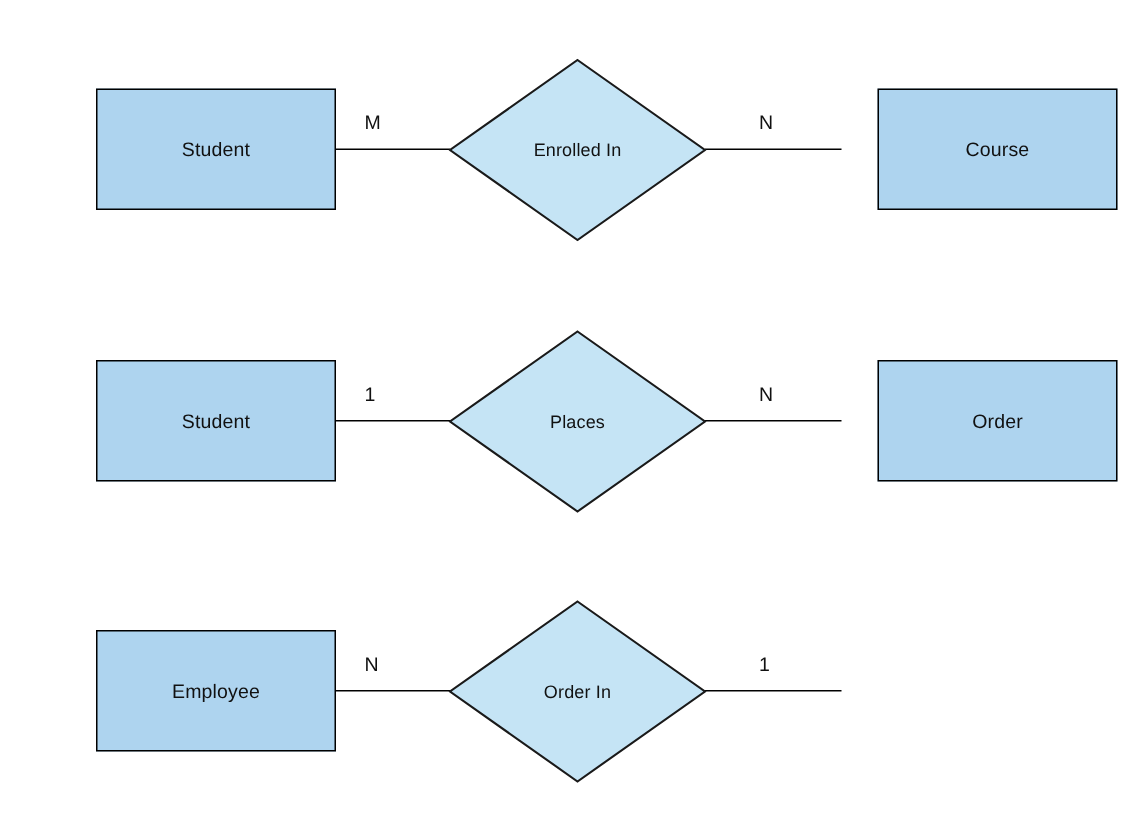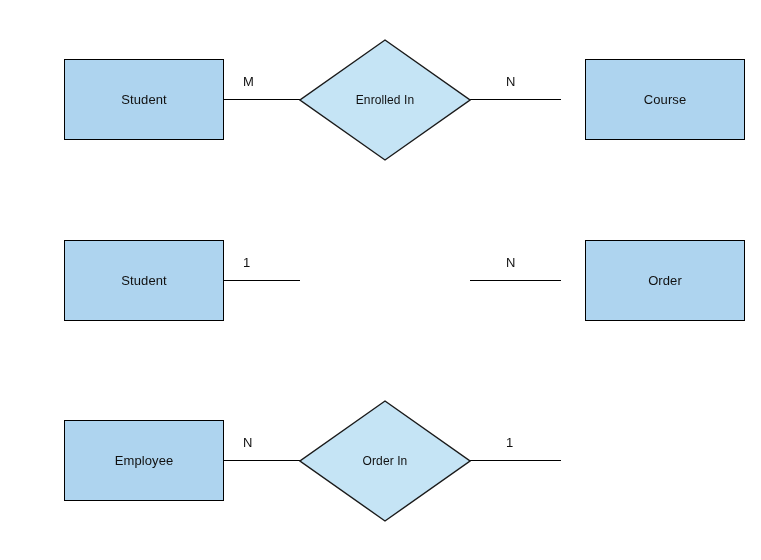--- a/index.html
+++ b/index.html
@@ -138,20 +138,26 @@
   <div class="er-row" style="top:200px;">
     <div class="connector left-conn"></div>
     <div class="connector right-conn"></div>
 
     <div class="entity left">
       <span class="entity-label">Student</span>
     </div>
 
     <div class="cardinality left-card">1</div>
 
+    <div class="relationship">
+      <svg viewBox="0 0 172 122" xmlns="http://www.w3.org/2000/svg">
+        <polygon class="diamond-shape" points="86,1 171,61 86,121 1,61"></polygon>
+      </svg>
+      <div class="rel-label">Places</div>
+    </div>
 
     <div class="cardinality right-card">N</div>
 
     <div class="entity right">
       <span class="entity-label">Order</span>
     </div>
   </div>
 
   <div class="er-row" style="top:380px;">
     <div class="connector left-conn"></div>

